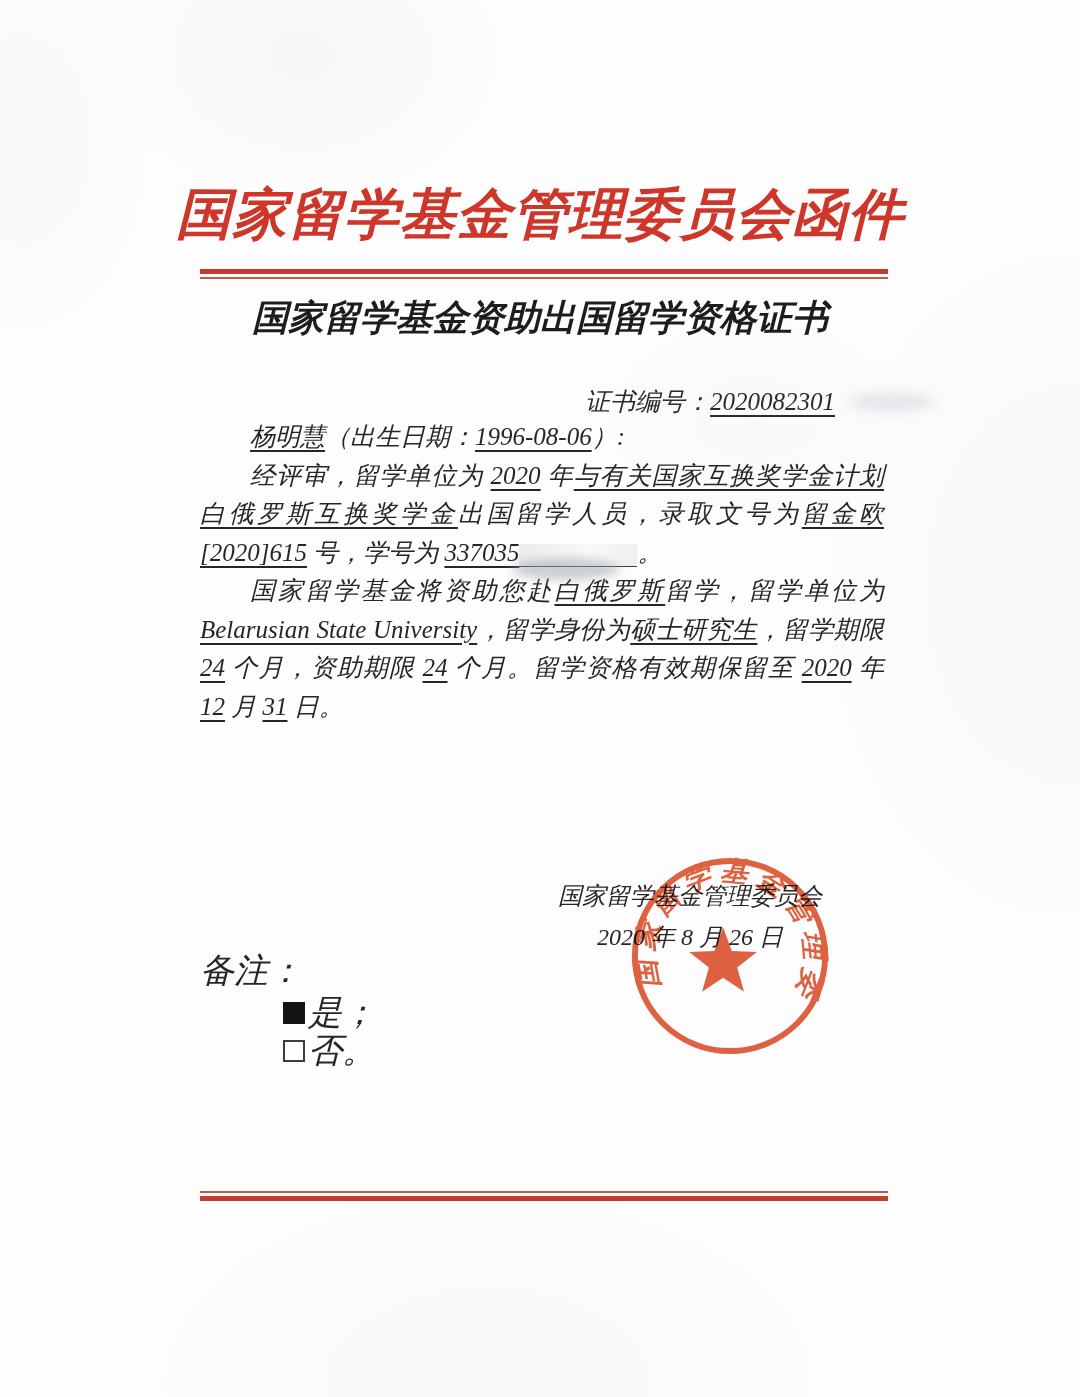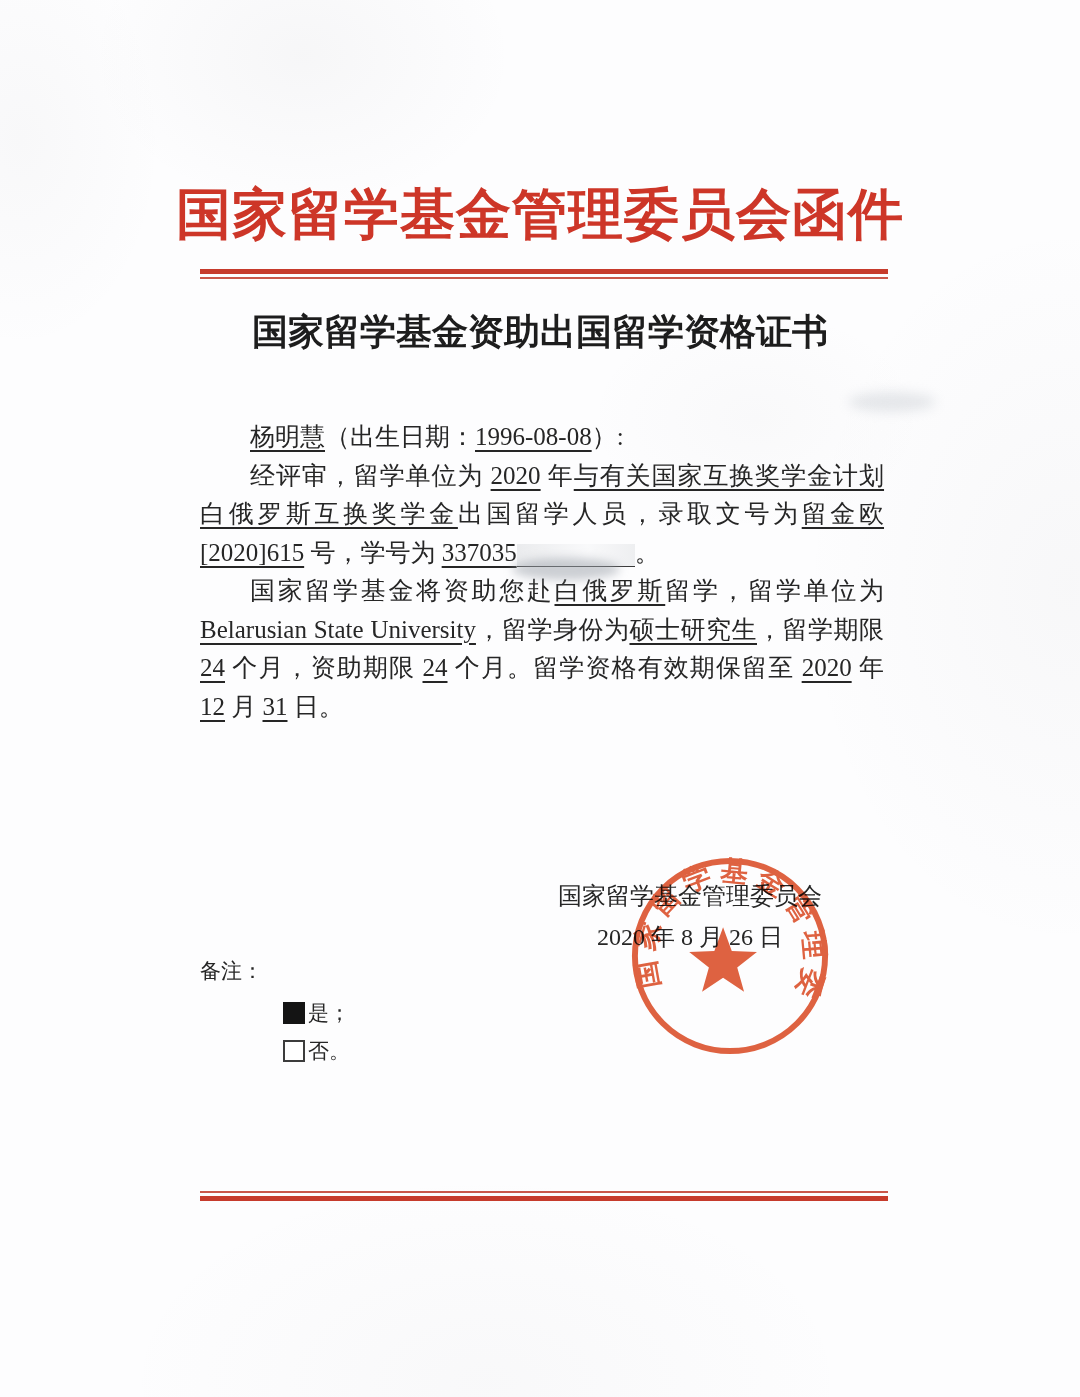--- a/index.html
+++ b/index.html
@@ -11,37 +11,38 @@
   }
   .page{
     position:relative;width:1080px;height:1397px;overflow:hidden;
     background:
       radial-gradient(ellipse 300px 220px at 28% 4%, rgba(125,125,130,.05), transparent 70%),
       radial-gradient(ellipse 200px 300px at 2% 10%, rgba(125,125,130,.04), transparent 70%),
       radial-gradient(ellipse 380px 520px at 99% 42%, rgba(125,125,130,.045), transparent 70%),
       radial-gradient(ellipse 520px 300px at 45% 99%, rgba(125,125,130,.035), transparent 70%),
       radial-gradient(ellipse 240px 160px at 70% 30%, rgba(125,125,130,.03), transparent 70%),
       #fdfdfe;
+    font-style: italic;
   }
   
   .letterhead{
     position:absolute;top:178px;left:0;width:100%;
     text-align:center;font-size:55px;font-weight:bold;
     letter-spacing:1px;color:#cd3628;
   }
   .rule{position:absolute;left:200px;width:688px;}
   .rule-top{top:269px;}
   .rule-top .thick{height:5px;background:#c63b2c;}
   .rule-top .thin{height:2px;background:#c9574a;margin-top:3px;}
   .rule-bottom{top:1191px;}
   .rule-bottom .thin{height:2px;background:#c9574a;}
   .rule-bottom .thick{height:5px;background:#c63b2c;margin-top:3px;}
   
   .doc-title{
-    position:absolute;top:308px;left:0;width:100%;
+    position:absolute;top:294px;left:0;width:100%;
     text-align:center;font-size:36px;font-weight:bold;color:#1d1d1d;
   }
   
   .cert-line{position:absolute;top:385px;left:585px;font-size:25px;white-space:nowrap;}
   
   .body-block{
     position:absolute;top:418px;left:200px;width:684px;
     font-size:25px;line-height:38.5px;color:#262626;
   }
   .body-block p{margin:0;text-align:justify;text-indent:2em;}
@@ -63,21 +64,21 @@
   .signature{
     position:absolute;top:876px;left:540px;width:300px;
     text-align:center;font-size:24px;line-height:41px;color:#262626;
   }
   
   .seal{
     position:absolute;left:626px;top:852px;width:208px;height:208px;
     mix-blend-mode:multiply;opacity:.92;
   }
   
-  .notes{position:absolute;top:956px;left:200px;font-size:21px;color:#262626;}
+  .notes{position:absolute;top:956px;left:200px;font-size:34px;color:#262626;}
   .notes .nline{margin:0 0 12px 0;line-height:30px;}
   .check-row{display:flex;align-items:center;margin:8px 0 8px 83px;line-height:30px;}
   .checkbox{
     display:inline-block;width:22px;height:22px;margin-right:3px;
     border:2.5px solid #3c3c3c;background:#fff;box-sizing:border-box;
   }
   .checkbox.checked{background:#141414;border-color:#141414;}
 </style>
 </head>
 <body>
@@ -86,24 +87,25 @@
 
   <div class="letterhead">国家留学基金管理委员会函件</div>
 
   <div class="rule rule-top">
     <div class="thick"></div>
     <div class="thin"></div>
   </div>
 
   <div class="doc-title">国家留学基金资助出国留学资格证书</div>
 
+  <div class="cert-line"><span>证书编号：</span><span class="u">2020082301</span></div>
   <div class="blur-blob blob-certno"></div>
 
   <div class="body-block">
-    <p class="recipient-line"><span class="u">杨明慧</span><span>（出生日期：</span><span class="u">1996-08-08</span><span>）:</span></p>
+    <p class="recipient-line"><span class="u">杨明慧</span><span>（出生日期：</span><span class="u">1996-08-06</span><span>）:</span></p>
     <p><span>经评审，留学单位为 </span><span class="u">2020</span><span> 年</span><span class="u">与有关国家互换奖学金计划白俄罗斯互换奖学金</span><span>出国留学人员，录取文号为</span><span class="u">留金欧[2020]615</span><span> 号，学号为 </span><span class="u">337035</span><span class="smudge" style="width: 118px;"></span><span>。</span></p>
     <p><span>国家留学基金将资助您赴</span><span class="u">白俄罗斯</span><span>留学，留学单位为 </span><span class="u">Belarusian State University</span><span>，留学身份为</span><span class="u">硕士研究生</span><span>，留学期限 </span><span class="u">24</span><span> 个月，资助期限 </span><span class="u">24</span><span> 个月。留学资格有效期保留至 </span><span class="u">2020</span><span> 年 </span><span class="u">12</span><span> 月 </span><span class="u">31</span><span> 日。</span></p>
   </div>
   <div class="blur-blob blob-studentno"></div>
 
   <div class="signature">
     <div>国家留学基金管理委员会</div>
     <div>2020 年 8 月 26 日</div>
   </div>
 

